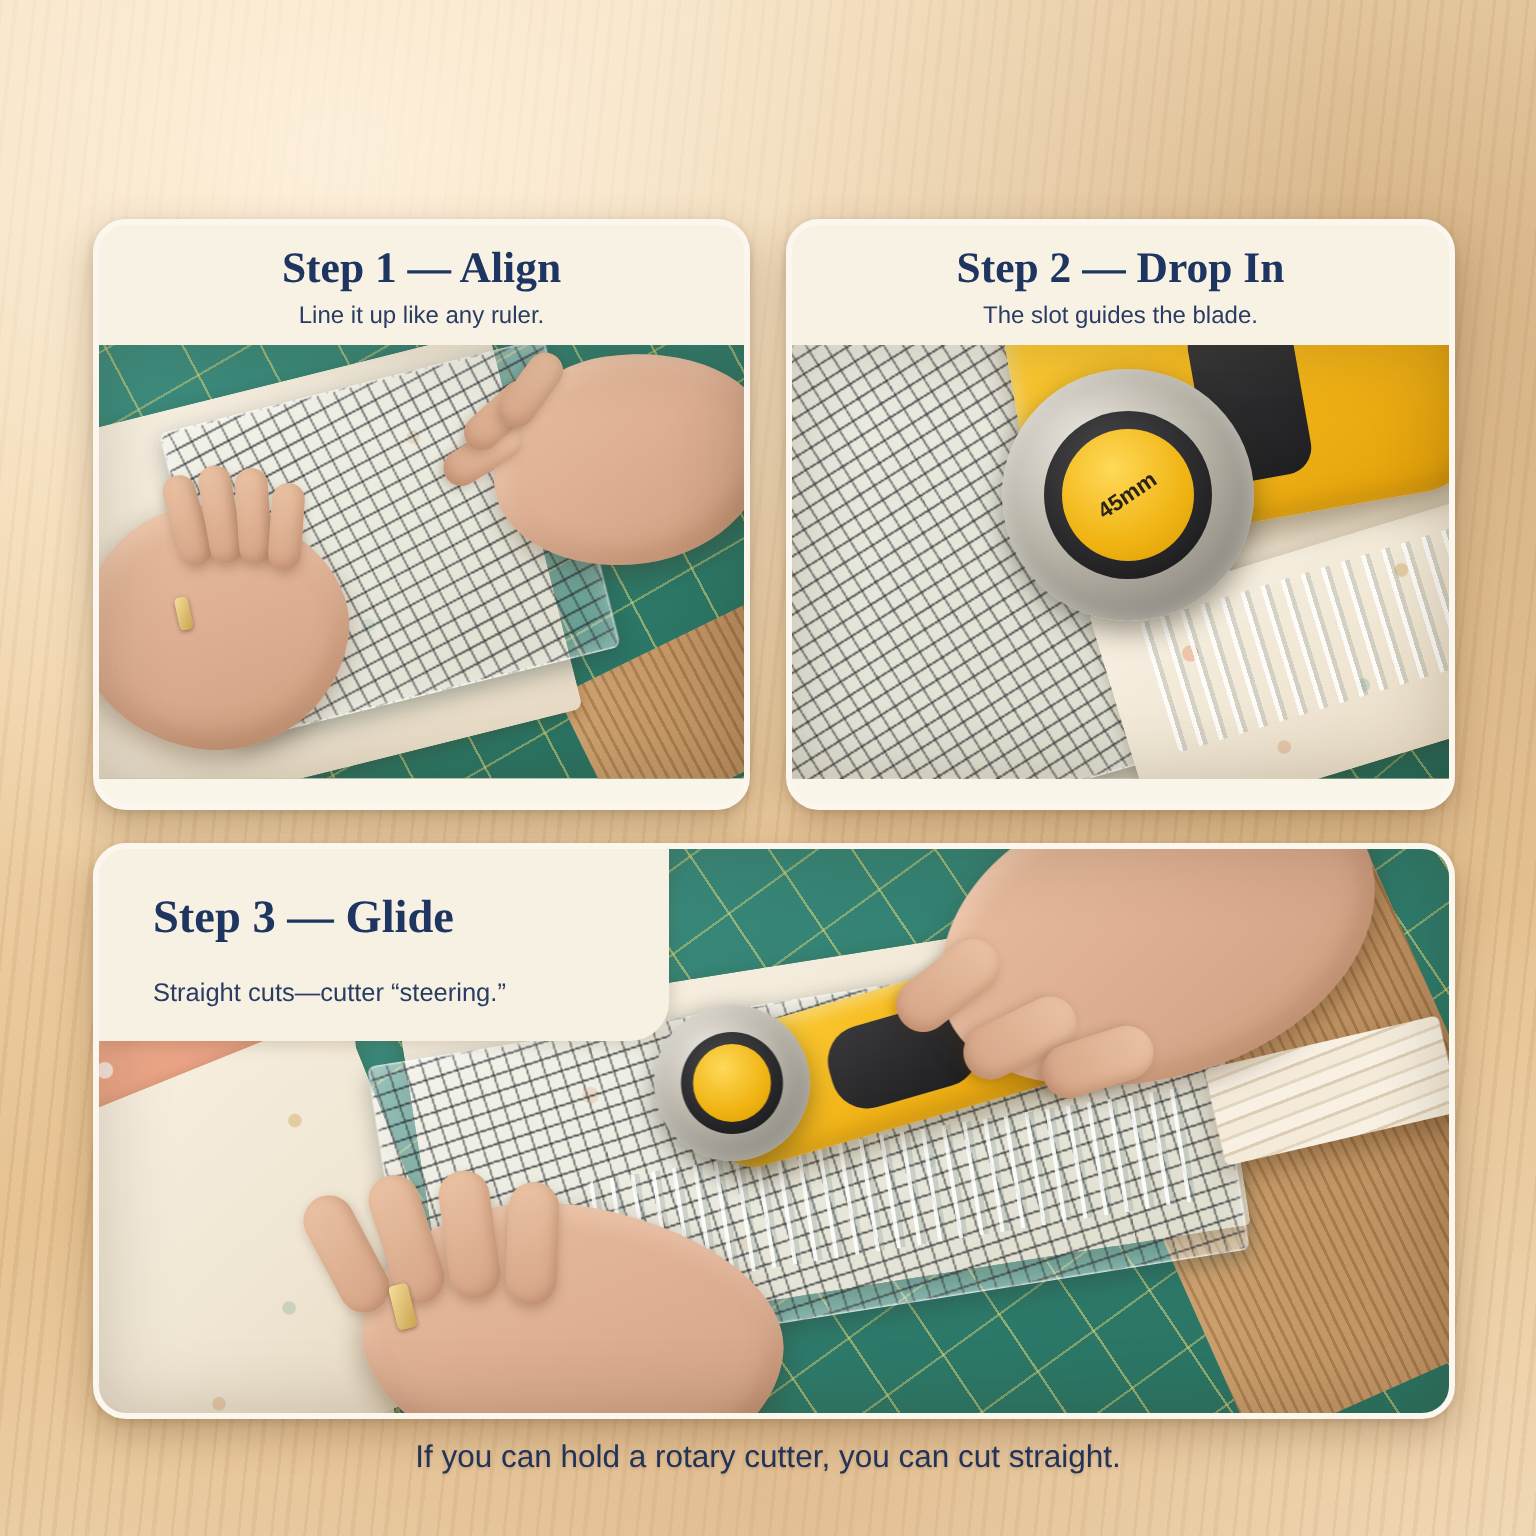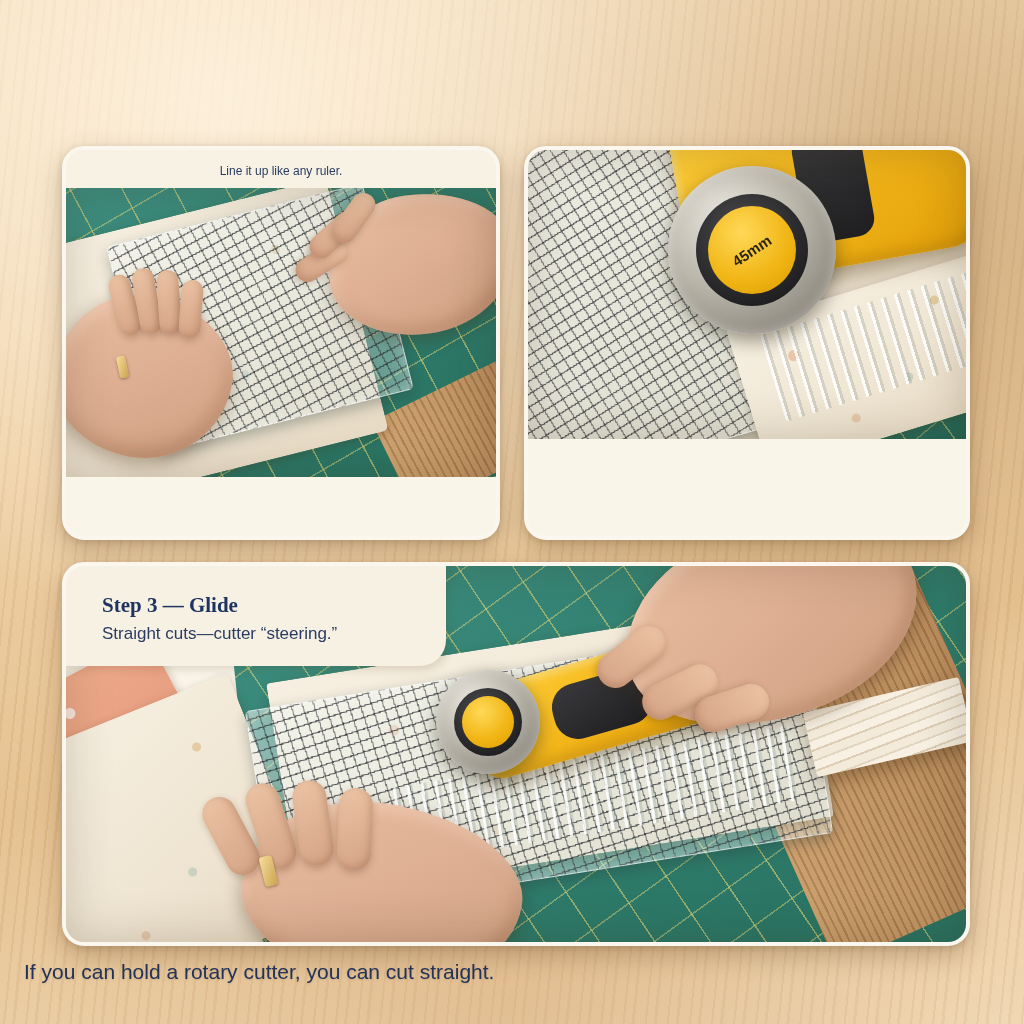--- a/index.html
+++ b/index.html
@@ -46,36 +46,36 @@
     background:#F7F2E4;
     padding:14px 16px 10px;
     text-align:center;
   }
   .step-title{
     font-family:"Liberation Serif", serif;
     font-weight:700;font-size:29px;color:#1E3461;
     line-height:1.1;margin:0 0 5px;
   }
   .step-sub{
-    font-size:12px;color:#2A3C63;line-height:1.2;margin:0;
+    font-size:16px;color:#2A3C63;line-height:1.2;margin:0;
   }
   .photo{position:relative;width:100%;overflow:hidden;}
   #card1 .photo,#card2 .photo{height:289px;}
   #card3 .photo{height:100%;}
 
   
   .overlay-label{
     position:absolute;left:0;top:0;z-index:6;
     background:#F6F1E2;
     border-bottom-right-radius:26px;
     padding:28px 34px 22px 36px;
     width:380px;box-sizing:border-box;
     box-shadow:2px 3px 10px rgba(90,62,30,.18);
   }
-  .overlay-label .step-title{font-size:21px;text-align:left;margin-bottom:7px;}
+  .overlay-label .step-title{font-size:31px;text-align:left;margin-bottom:24px;}
   .overlay-label .step-sub{font-size:17px;text-align:left;}
 
   
   .scene{position:absolute;inset:0;}
   .mat{position:absolute;inset:0;}
   .mat.teal{
     background:
       repeating-linear-gradient(62deg, rgba(226,214,120,.55) 0 1.5px, rgba(226,214,120,0) 1.5px 46px),
       repeating-linear-gradient(-30deg, rgba(226,214,120,.45) 0 1.5px, rgba(226,214,120,0) 1.5px 46px),
       linear-gradient(150deg,#3F9082 0%,#2F7D6D 48%,#28705F 100%);
@@ -173,34 +173,34 @@
   .stack{
     position:absolute;
     background:repeating-linear-gradient(172deg,
       #F3EADA 0 8px, #E3D6C0 8px 10px, #F7F0E3 10px 18px, #DCCDB4 18px 20px);
     border-radius:4px;
     box-shadow:0 8px 18px rgba(70,48,22,.38);
   }
   .blurwrap{filter:blur(.35px);}
   .vig{position:absolute;inset:0;box-shadow:inset 0 0 48px rgba(60,40,18,.22);pointer-events:none;}
   .footer{
-    position:absolute;left:0;right:0;top:960px;
+    position:absolute;left:0;right:0;top:960px;text-align:center;
     font-size:21px;color:#22335A;
     text-shadow:0 1px 2px rgba(140,104,60,.28);
-    padding-left:24px;
   }
 </style>
 </head>
 <body>
 
 <div class="canvas">
 
 
   <div class="card" id="card1">
     <div class="card-head">
+      <div class="step-title">Step 1 — Align</div>
       <div class="step-sub">Line it up like any ruler.</div>
     </div>
     <div class="photo blurwrap">
       <div class="scene">
         <div class="mat teal"></div>
         <div class="wood-edge" style="left:320px;top:196px;width:150px;height:100px;transform:rotate(-26deg);"></div>
         <div class="fabric" style="left:-34px;top:26px;width:330px;height:260px;transform:rotate(-14deg);border-radius:6px;"></div>
         <div class="ruler" style="--ang:-14deg;left:62px;top:24px;width:262px;height:210px;transform:rotate(-14deg);"></div>
         <div class="hand" style="left:-12px;top:108px;width:178px;height:162px;transform:rotate(10deg);"></div>
         <div class="finger" style="left:48px;top:86px;width:22px;height:62px;transform:rotate(-16deg);"></div>
@@ -211,20 +211,24 @@
         <div class="hand" style="left:262px;top:6px;width:186px;height:140px;transform:rotate(-8deg);"></div>
         <div class="finger" style="left:244px;top:44px;width:24px;height:58px;transform:rotate(58deg);"></div>
         <div class="finger" style="left:256px;top:18px;width:24px;height:58px;transform:rotate(48deg);"></div>
         <div class="finger" style="left:276px;top:2px;width:24px;height:56px;transform:rotate(36deg);"></div>
         <div class="vig"></div>
       </div>
     </div>
   </div>
 
   <div class="card" id="card2">
+    <div class="card-head">
+      <div class="step-title">Step 2 — Drop In</div>
+      <div class="step-sub">The slot guides the blade.</div>
+    </div>
     <div class="photo blurwrap">
       <div class="scene" style="background:linear-gradient(150deg,#EFE6D6,#E2D6C0);">
         <div class="mat darkteal" style="left:300px;top:196px;width:190px;height:130px;transform:rotate(-16deg);"></div>
         <div class="ruler" style="--ang:-16deg;left:-50px;top:-26px;width:330px;height:330px;transform:rotate(-16deg);"></div>
         <div class="fabric" style="left:214px;top:138px;width:260px;height:150px;transform:rotate(-17deg);border-radius:4px;"></div>
         <div class="ruler-slots" style="left:240px;top:150px;width:230px;height:90px;transform:rotate(-17deg);"></div>
         <div class="cutter-body" style="left:150px;top:-52px;width:300px;height:170px;transform:rotate(-10deg);"></div>
         <div class="cutter-grip" style="left:270px;top:-20px;width:70px;height:110px;transform:rotate(-10deg);"></div>
         <div class="blade-outer" style="left:140px;top:16px;width:168px;height:168px;"></div>
         <div class="blade-ring" style="left:168px;top:44px;width:112px;height:112px;"></div>

